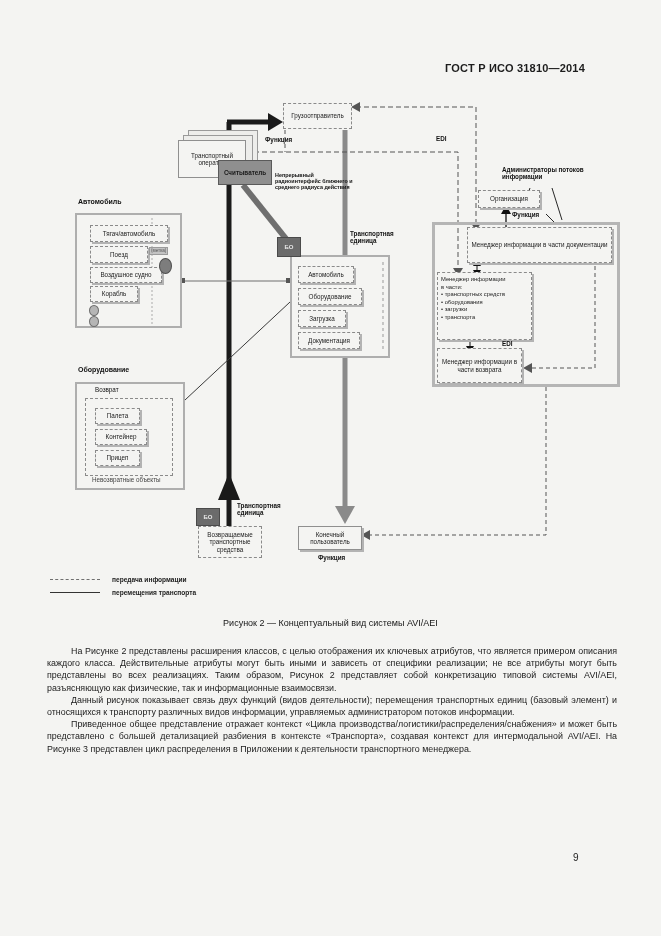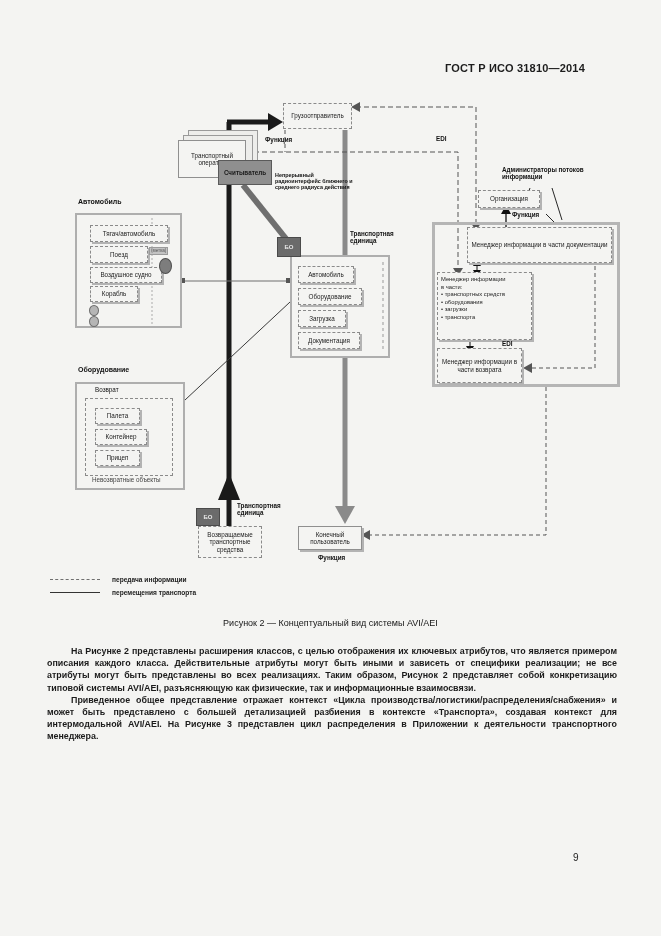--- a/index.html
+++ b/index.html
@@ -37,21 +37,21 @@
   .stackbk{position:absolute;border:1px solid #9a9a9a;background:#ededeb;z-index:2;}
   
   .legend-row{position:absolute;display:flex;align-items:center;gap:12px;z-index:4;}
   .leg-line{width:50px;height:0;}
   .leg-dash{border-top:1.5px dashed #6f6f6f;}
   .leg-solid{border-top:1.5px solid #333;}
   .leg-text{font-size:6.6px;font-weight:bold;color:#222;}
   
   .caption{top:618px;left:0;width:661px;text-align:center;font-size:9px;color:#161616;}
   .bodytext{top:645px;left:47px;width:570px;font-size:8.9px;line-height:1.37;text-align:justify;color:#1b1b1b;}
-  .bodytext p{margin:0;text-indent:24px;font-weight:bold;}
+  .bodytext p{margin:0;text-indent:24px;}
   .pagenum{top:852px;left:573px;font-size:10px;}
 </style>
 </head>
 <body>
 
 <div class="abs doc-header">ГОСТ Р ИСО 31810—2014</div>
 
 <div class="abs" id="diagram">
 
   <svg width="590" height="530" viewBox="0 0 590 530">
@@ -168,16 +168,17 @@
   <div class="legend-row" style="left:10px;top:499px;">
     <span class="leg-line leg-solid"></span>
     <span class="leg-text">перемещения транспорта</span>
   </div>
 </div>
 
 <div class="abs caption">Рисунок 2 — Концептуальный вид системы AVI/AEI</div>
 
 <div class="abs bodytext">
   <p>На Рисунке 2 представлены расширения классов, с целью отображения их ключевых атрибутов, что является примером описания каждого класса. Действительные атрибуты могут быть иными и зависеть от специфики реализации; не все атрибуты могут быть представлены во всех реализациях. Таким образом, Рисунок 2 представляет собой конкретизацию типовой системы AVI/AEI, разъясняющую как физические, так и информационные взаимосвязи.</p>
+  <p>Данный рисунок показывает связь двух функций (видов деятельности); перемещения транспортных единиц (базовый элемент) и относящихся к транспорту различных видов информации, управляемых администратором потоков информации.</p>
   <p>Приведенное общее представление отражает контекст «Цикла производства/логистики/распределения/снабжения» и может быть представлено с большей детализацией разбиения в контексте «Транспорта», создавая контекст для интермодальной AVI/AEI. На Рисунке 3 представлен цикл распределения в Приложении к деятельности транспортного менеджера.</p>
 </div>
 
 <div class="abs pagenum">9</div>
 
 </body></html>

